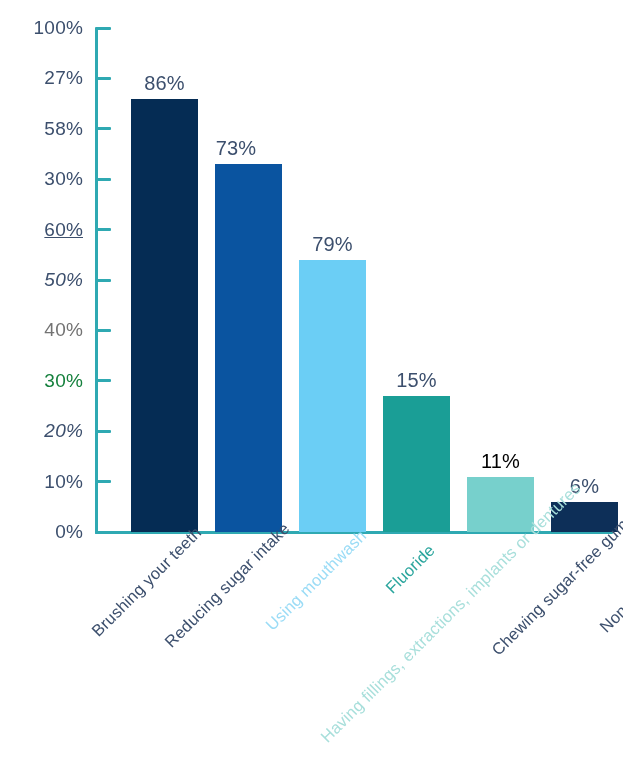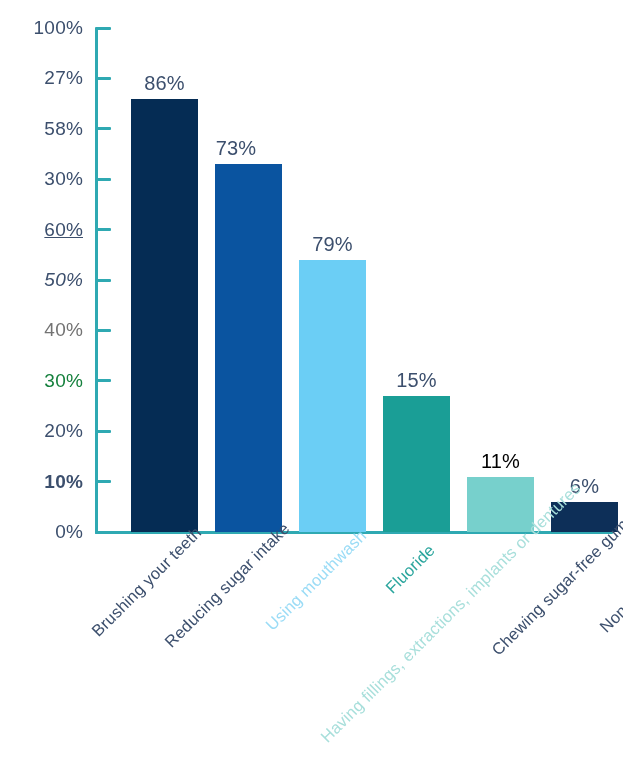--- a/index.html
+++ b/index.html
@@ -137,25 +137,25 @@
         <div class="ytick" style="top: 328.9px; background: rgb(47, 169, 178);"></div>
         <div class="ylabel-wrap" style="top: 330.4px;">
           <div class="ylabel" style="color: #737373; text-align: right;">40%</div>
         </div>
         <div class="ytick" style="top: 379.3px; background: rgb(47, 169, 178);"></div>
         <div class="ylabel-wrap" style="top: 380.8px;">
           <div class="ylabel" style="color: #15803d;">30%</div>
         </div>
         <div class="ytick" style="top: 429.7px; background: rgb(47, 169, 178);"></div>
         <div class="ylabel-wrap" style="top: 431.2px;">
-          <div class="ylabel" style="color: rgb(60, 79, 109);">20%</div>
+          <div class="ylabel" style="color: rgb(60, 79, 109); font-style: italic;">20%</div>
         </div>
         <div class="ytick" style="top: 480.1px; background: rgb(47, 169, 178);"></div>
         <div class="ylabel-wrap" style="top: 481.6px;">
-          <div class="ylabel" style="color: rgb(60, 79, 109); font-weight: bold;">10%</div>
+          <div class="ylabel" style="color: rgb(60, 79, 109);">10%</div>
         </div>
         <div class="ylabel-wrap" style="top: 532px;">
           <div class="ylabel" style="color: rgb(60, 79, 109);">0%</div>
         </div>
       </div>
 
     <div class="axis-line-v"></div>
     <div class="axis-line-h"></div>
 
     <div id="bars-layer">

